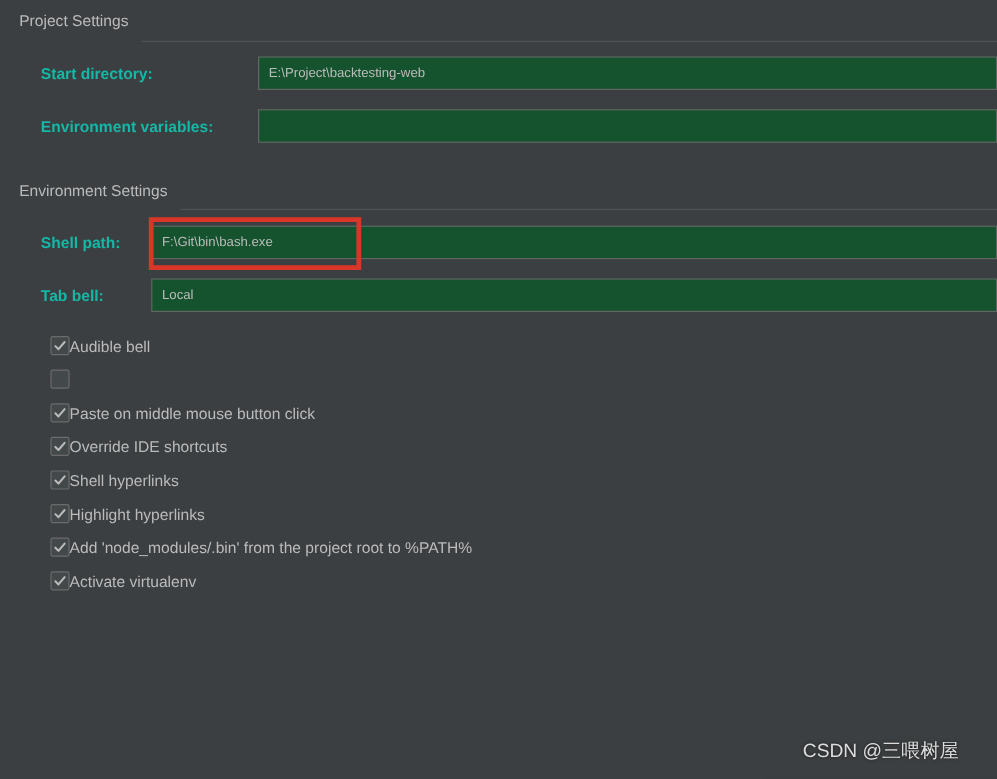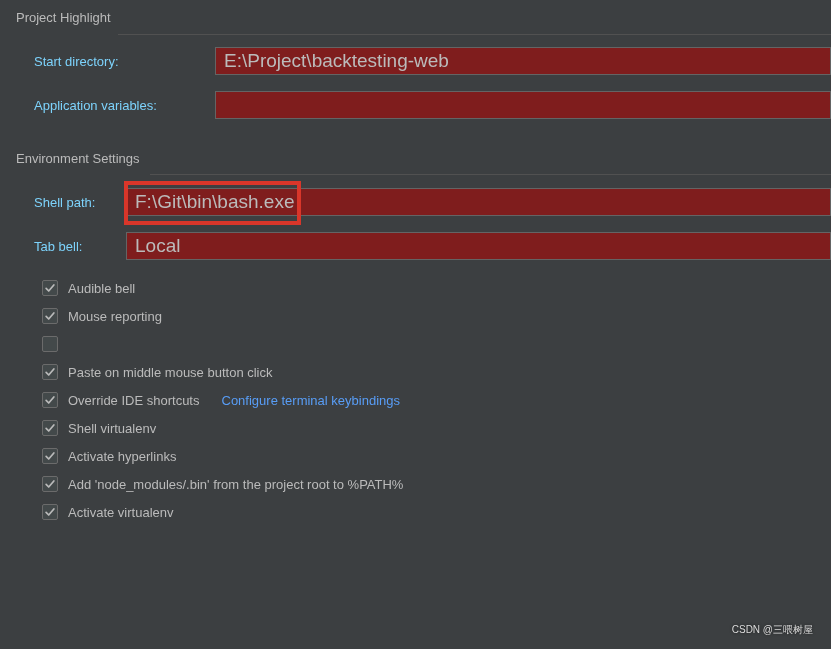--- a/index.html
+++ b/index.html
@@ -24,45 +24,45 @@
     background: #515151;
     right: 0;
   }
   .form-row {
     display: flex;
     align-items: center;
     padding: 8px 0 8px 34px;
     gap: 6px;
   }
   .form-label {
-    color: #7dd3fc;
+    color: #14b8a6;
     white-space: nowrap;
+    font-weight: bold;
   }
   .text-input {
-    background: #7f1d1d;
+    background: #14532d;
     border: 1px solid #646464;
     color: #bbbbbb;
     height: 28px;
     padding: 0 8px;
     font-family: inherit;
-    font-size: 19px;
+    font-size: 11px;
     flex: 1;
     outline: none;
   }
   .highlight-box {
     position: absolute;
     border: 4px solid #d9362a;
     pointer-events: none;
     z-index: 10;
   }
   .checkbox-row {
     display: flex;
     align-items: center;
     padding: 6px 12px 6px 42px;
-    gap: 10px;
   }
   .checkbox {
     width: 16px;
     height: 16px;
     border: 1px solid #6b6b6b;
     border-radius: 2px;
     background: #43494a;
     display: inline-flex;
     align-items: center;
     justify-content: center;
@@ -74,40 +74,40 @@
   .check-label { color: #bbbbbb; cursor: pointer; }
   .link {
     color: #589df6;
     cursor: pointer;
     margin-left: 12px;
     font-size: 13px;
   }
   .watermark {
     position: absolute;
     bottom: 12px;
-    right: 18px;
+    right: 32px;
     color: #dcdcdc;
-    font-size: 10px;
+    font-size: 16px;
     text-shadow: 0 0 3px rgba(0,0,0,0.6);
     font-family: "Microsoft YaHei", sans-serif;
   }
 </style>
 </head>
 <body>
 
-<div class="section-title">Project Highlight</div>
+<div class="section-title">Project Settings</div>
 <div class="divider-line" style="top:34px; left:118px;"></div>
 
 <div class="form-row" style="padding-top:14px;">
   <span class="form-label" style="width:175px;">Start directory:</span>
   <input class="text-input" type="text" value="E:\Project\backtesting-web" style="">
 </div>
 
 <div class="form-row">
-  <span class="form-label" style="width:175px;">Application variables:</span>
+  <span class="form-label" style="width:175px;">Environment variables:</span>
   <input class="text-input" type="text" value="" style="">
 </div>
 
 <div class="section-title" style="padding-top:24px;">Environment Settings</div>
 <div class="divider-line" style="top:174px; left:150px;"></div>
 
 <div class="form-row" style="padding-top:14px;">
   <span class="form-label" style="width:86px;">Shell path:</span>
   <input class="text-input" type="text" value="F:\Git\bin\bash.exe" style="">
 </div>
@@ -122,62 +122,53 @@
 <div id="checkbox-container" style="padding-top:6px;">
     <div class="checkbox-row">
       <span class="checkbox checked">
         <svg viewBox="0 0 14 14">
           <path d="M2.5 7.5 L5.5 10.5 L11.5 3.5" stroke="#bababa" stroke-width="2" fill="none" stroke-linecap="round" stroke-linejoin="round"></path>
         </svg>
       </span>
       <span class="check-label">Audible bell</span>
     </div>
     <div class="checkbox-row">
-      <span class="checkbox checked">
-        <svg viewBox="0 0 14 14">
-          <path d="M2.5 7.5 L5.5 10.5 L11.5 3.5" stroke="#bababa" stroke-width="2" fill="none" stroke-linecap="round" stroke-linejoin="round"></path>
-        </svg>
-      </span>
-      <span class="check-label">Mouse reporting</span>
-    </div>
-    <div class="checkbox-row">
       <span class="checkbox"></span>
     </div>
     <div class="checkbox-row">
       <span class="checkbox checked">
         <svg viewBox="0 0 14 14">
           <path d="M2.5 7.5 L5.5 10.5 L11.5 3.5" stroke="#bababa" stroke-width="2" fill="none" stroke-linecap="round" stroke-linejoin="round"></path>
         </svg>
       </span>
       <span class="check-label">Paste on middle mouse button click</span>
     </div>
     <div class="checkbox-row">
       <span class="checkbox checked">
         <svg viewBox="0 0 14 14">
           <path d="M2.5 7.5 L5.5 10.5 L11.5 3.5" stroke="#bababa" stroke-width="2" fill="none" stroke-linecap="round" stroke-linejoin="round"></path>
         </svg>
       </span>
       <span class="check-label">Override IDE shortcuts</span>
-      <span class="link">Configure terminal keybindings</span>
     </div>
     <div class="checkbox-row">
       <span class="checkbox checked">
         <svg viewBox="0 0 14 14">
           <path d="M2.5 7.5 L5.5 10.5 L11.5 3.5" stroke="#bababa" stroke-width="2" fill="none" stroke-linecap="round" stroke-linejoin="round"></path>
         </svg>
       </span>
-      <span class="check-label">Shell virtualenv</span>
+      <span class="check-label">Shell hyperlinks</span>
     </div>
     <div class="checkbox-row">
       <span class="checkbox checked">
         <svg viewBox="0 0 14 14">
           <path d="M2.5 7.5 L5.5 10.5 L11.5 3.5" stroke="#bababa" stroke-width="2" fill="none" stroke-linecap="round" stroke-linejoin="round"></path>
         </svg>
       </span>
-      <span class="check-label">Activate hyperlinks</span>
+      <span class="check-label">Highlight hyperlinks</span>
     </div>
     <div class="checkbox-row">
       <span class="checkbox checked">
         <svg viewBox="0 0 14 14">
           <path d="M2.5 7.5 L5.5 10.5 L11.5 3.5" stroke="#bababa" stroke-width="2" fill="none" stroke-linecap="round" stroke-linejoin="round"></path>
         </svg>
       </span>
       <span class="check-label">Add 'node_modules/.bin' from the project root to %PATH%</span>
     </div>
     <div class="checkbox-row">

